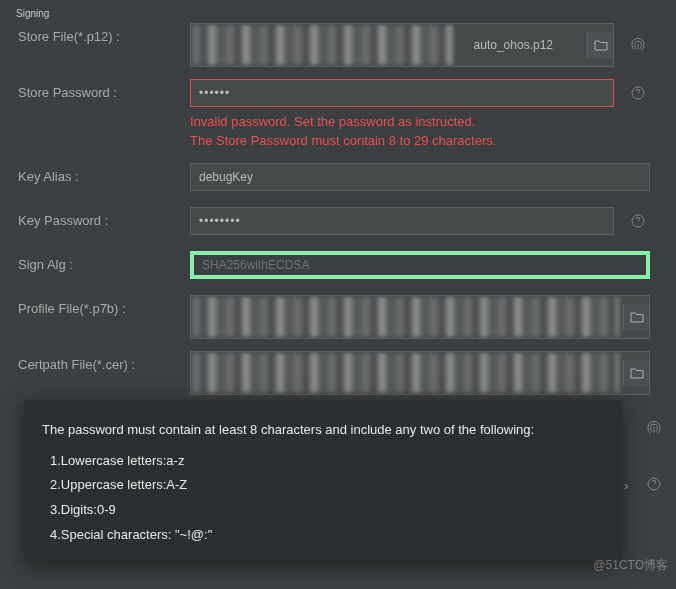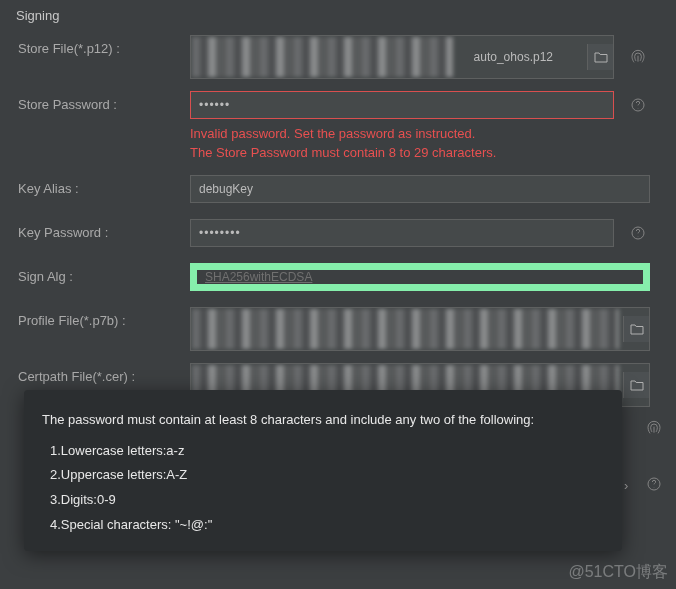--- a/index.html
+++ b/index.html
@@ -11,22 +11,22 @@
     font-size: 13px;
     color: #bbbbbb;
     overflow: hidden;
     position: relative;
   }
   .signing-section {
     padding: 8px 12px 0 12px;
   }
   .section-title {
     color: #c8c8c8;
-    font-size: 13px;
-    margin-bottom: 12px;
+    font-size: 10px;
+    margin-bottom: 4px;
     padding-left: 4px;
   }
   .form-row {
     display: flex;
     align-items: flex-start;
     min-height: 32px;
     margin-bottom: 12px;
     position: relative;
   }
   .form-label {
@@ -57,22 +57,21 @@
     padding: 0 8px;
     font-size: 12px;
     outline: none;
   }
   .text-input.error {
     border: 1px solid #d94f4f;
   }
   .text-input.readonly {
     background: #3c3f41;
     color: #707070;
-    border: 7px solid #86efac;
-    text-decoration: underline;
+    border: 4px solid #86efac;
   }
   .file-input-group {
     display: flex;
     align-items: center;
     flex: 1;
     height: 44px;
     background: #45494a;
     border: 1px solid #5e6060;
     overflow: hidden;
     position: relative;
@@ -117,38 +116,38 @@
   .censor {
     position: absolute;
     top: 1px; bottom: 1px; left: 1px;
     background: repeating-linear-gradient(90deg,#6a6c6e 0 8px,#4e5052 8px 16px,#8c8e8f 16px 24px,#595b5c 24px 34px);
     filter: blur(2.2px);
     opacity: 0.95;
   }
   .tooltip-pop {
     position: absolute;
     left: 24px;
-    top: 390px;
+    top: 400px;
     width: 598px;
     background: #2b2e30;
     color: #e8e8e8;
     border-radius: 4px;
     box-shadow: 0 4px 20px rgba(0,0,0,0.5);
     padding: 18px 18px 14px 18px;
     font-size: 13px;
     line-height: 1.9;
   }
   .tooltip-pop .tip-title { margin-bottom: 6px; }
   .tooltip-pop .tip-item { padding-left: 8px; }
   .watermark {
     position: absolute;
     right: 8px;
-    bottom: 6px;
+    bottom: 15px;
     color: rgba(255,255,255,0.32);
-    font-size: 16px;
+    font-size: 12px;
   }
   .right-icons-col {
     position: absolute;
     right: 10px;
     display: flex;
     flex-direction: column;
     align-items: center;
     gap: 40px;
   }
   svg { display:block; }

